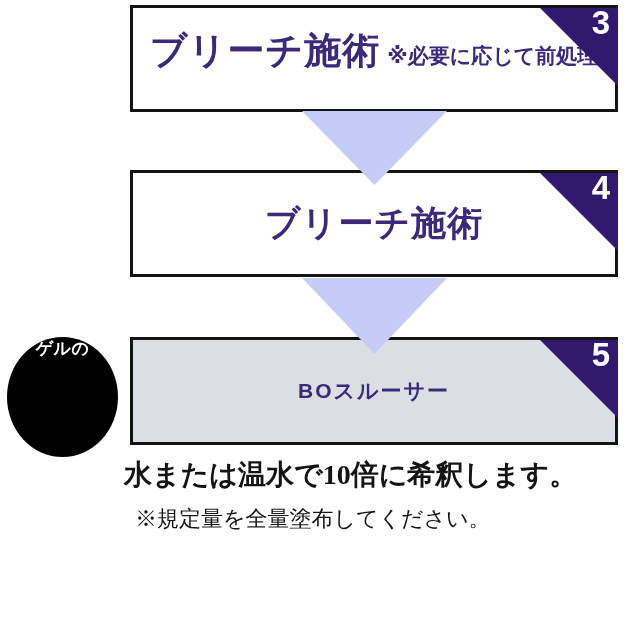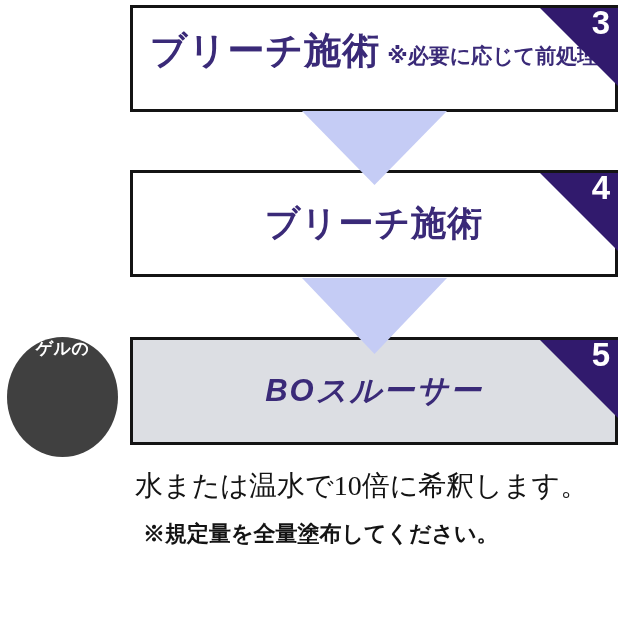--- a/index.html
+++ b/index.html
@@ -15,21 +15,21 @@
   }
   .box1{top:5px;}
   .box2{top:170px;}
   .box3{top:337px;height:108px;background:#dcdee3;}
   .box-line{display:flex;align-items:baseline;justify-content:center;}
   .box1 .box-line{position:relative;top:-8px;}
   .step-title{
     color:#3a2a78;font-weight:bold;font-size:37px;letter-spacing:1px;white-space:nowrap;
   }
   .box2 .step-title{font-size:35px;}
-  .box3 .step-title{font-size:31px;letter-spacing:2px;font-style:italic;}
+  .box3 .step-title{font-size:21px;letter-spacing:2px;}
   .step-note{
     color:#3a2a78;font-weight:bold;font-size:21px;margin-left:7px;white-space:nowrap;
   }
   
   .corner{
     position:absolute;top:0;right:-3px;width:78px;height:78px;
     background:#311a6d;clip-path:polygon(0 0,100% 0,100% 100%);
   }
   .corner-num{
     position:absolute;top:-3px;right:8px;color:#ffffff;
@@ -38,36 +38,36 @@
   
   .arrow{
     position:absolute;left:302px;width:145px;height:74px;
     background:#c5ccf5;clip-path:polygon(0 0,100% 0,50% 100%);z-index:2;
   }
   .arrow1{top:111px;}
   .arrow2{top:278px;height:76px;}
   
   .badge{
     position:absolute;left:7px;top:337px;width:111px;height:120px;
-    background:#404040;border-radius:50%;z-index:3;
+    background:#000000;border-radius:50%;z-index:3;
     display:flex;flex-direction:column;align-items:center;justify-content:space-between;
     color:#ffffff;font-weight:bold;font-size:17px;line-height:1.45;
     letter-spacing:0.5px;text-align:center;
   }
   
   .instructions{
     position:absolute;left:124px;top:456px;
     font-family:"Liberation Serif","DejaVu Serif",serif;color:#141414;
   }
   .main-line{
-    margin:11px;font-size:28px;font-weight:normal;line-height:38px;white-space:nowrap;
+    margin:0;font-size:28px;font-weight:bold;line-height:38px;white-space:nowrap;
   }
   .notes{margin-top:8px;margin-left:7px;}
   .note-line{
-    margin:12px;font-size:22px;font-weight:bold;line-height:34px;white-space:nowrap;
+    margin:4px;font-size:22px;font-weight:normal;line-height:34px;white-space:nowrap;
   }
 </style>
 </head>
 <body>
 
 <div class="canvas">
 
   <div class="step-box box1">
     <div class="box-line">
       <span class="step-title">ブリーチ施術</span>

